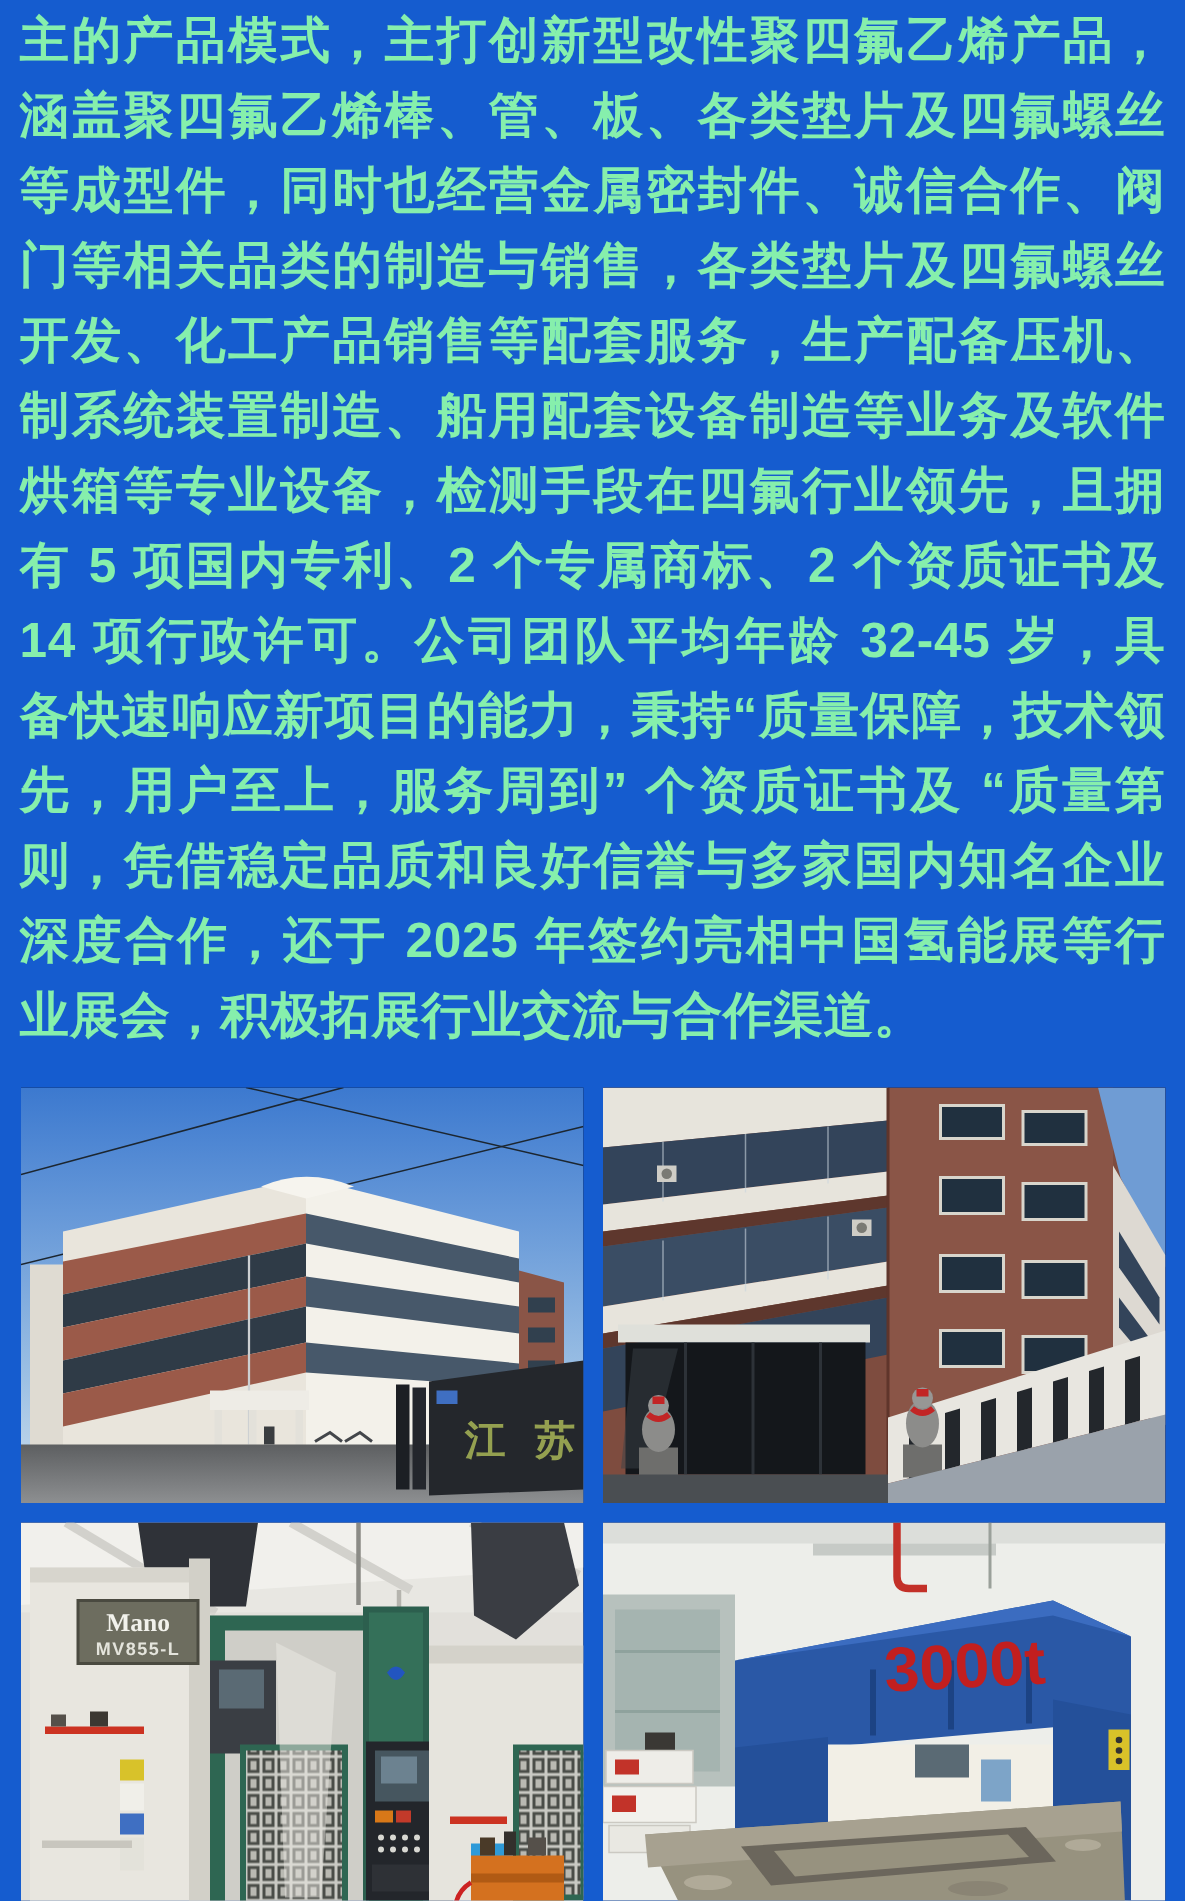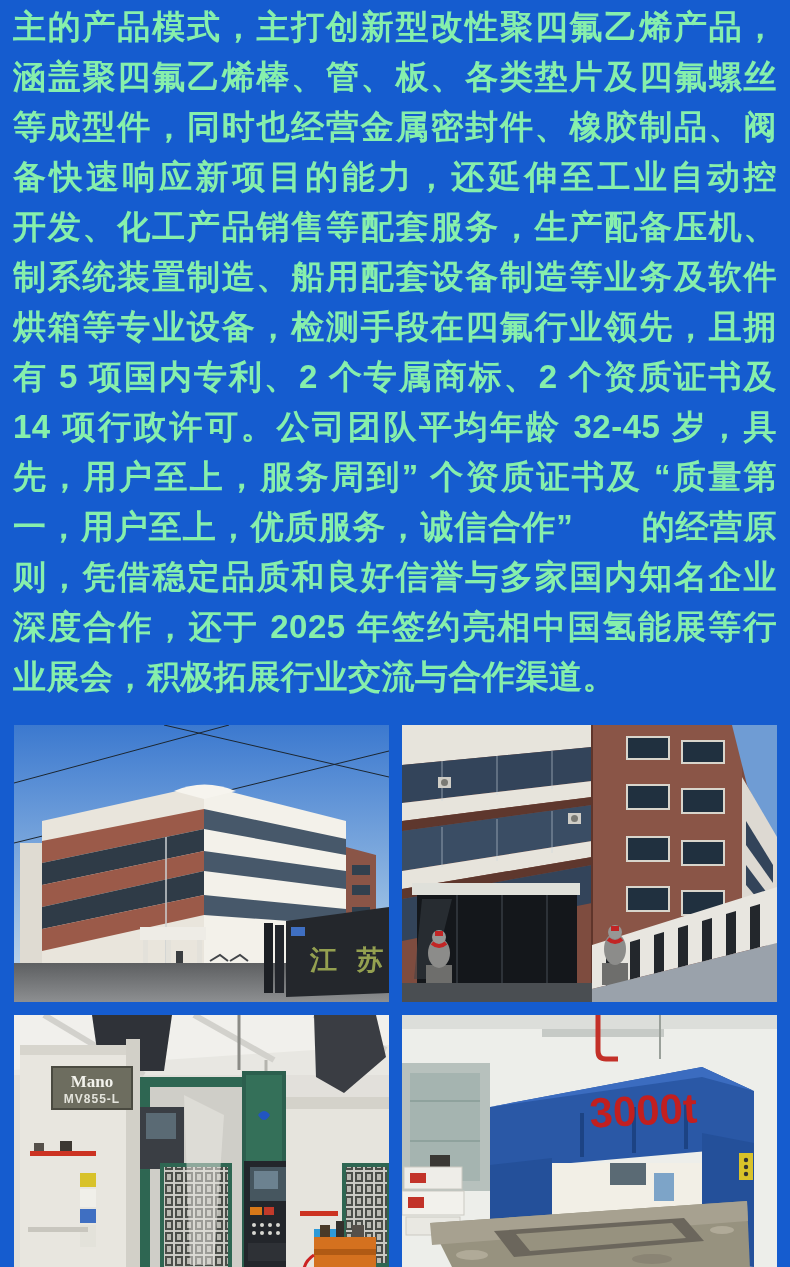--- a/index.html
+++ b/index.html
@@ -31,29 +31,29 @@
   }
   .photo { overflow:hidden; background:#0d2f6e; }
   .photo svg { display:block; width:100%; height:100%; }
 </style>
 </head>
 <body>
 
 <div class="article">
   <div class="line">主的产品模式，主打创新型改性聚四氟乙烯产品，</div>
   <div class="line">涵盖聚四氟乙烯棒、管、板、各类垫片及四氟螺丝</div>
-  <div class="line">等成型件，同时也经营金属密封件、橡胶制品、阀</div>
-  <div class="line">备快速响应新项目的能力，还延伸至工业自动控</div>
+  <div class="line">等成型件，同时也经营金属密封件、诚信合作、阀</div>
+  <div class="line">门等相关品类的制造与销售，各类垫片及四氟螺丝</div>
   <div class="line">开发、化工产品销售等配套服务，生产配备压机、</div>
   <div class="line">制系统装置制造、船用配套设备制造等业务及软件</div>
   <div class="line">烘箱等专业设备，检测手段在四氟行业领先，且拥</div>
   <div class="line">有 5 项国内专利、2 个专属商标、2 个资质证书及</div>
   <div class="line">14 项行政许可。公司团队平均年龄 32-45 岁，具</div>
+  <div class="line">备快速响应新项目的能力，秉持“质量保障，技术领</div>
   <div class="line">先，用户至上，服务周到” 个资质证书及 “质量第</div>
-  <div class="line">一，用户至上，优质服务，诚信合作”　　的经营原</div>
   <div class="line">则，凭借稳定品质和良好信誉与多家国内知名企业</div>
   <div class="line">深度合作，还于 2025 年签约亮相中国氢能展等行</div>
   <div class="line last">业展会，积极拓展行业交流与合作渠道。</div>
 </div>
 
 <div class="photo-grid">
 
   <div class="photo">
     <svg viewBox="0 0 375 277" preserveAspectRatio="none">
       <defs>

